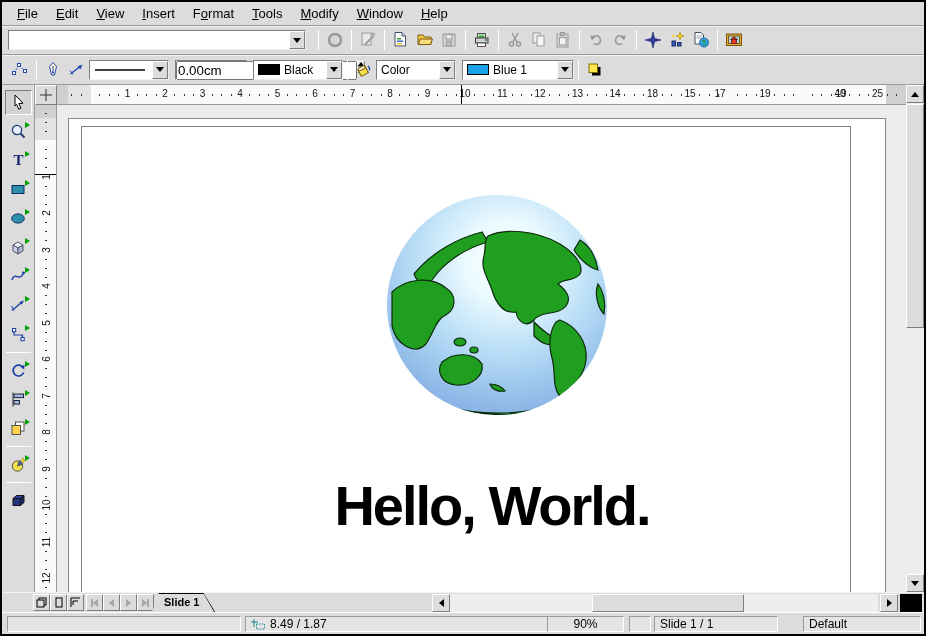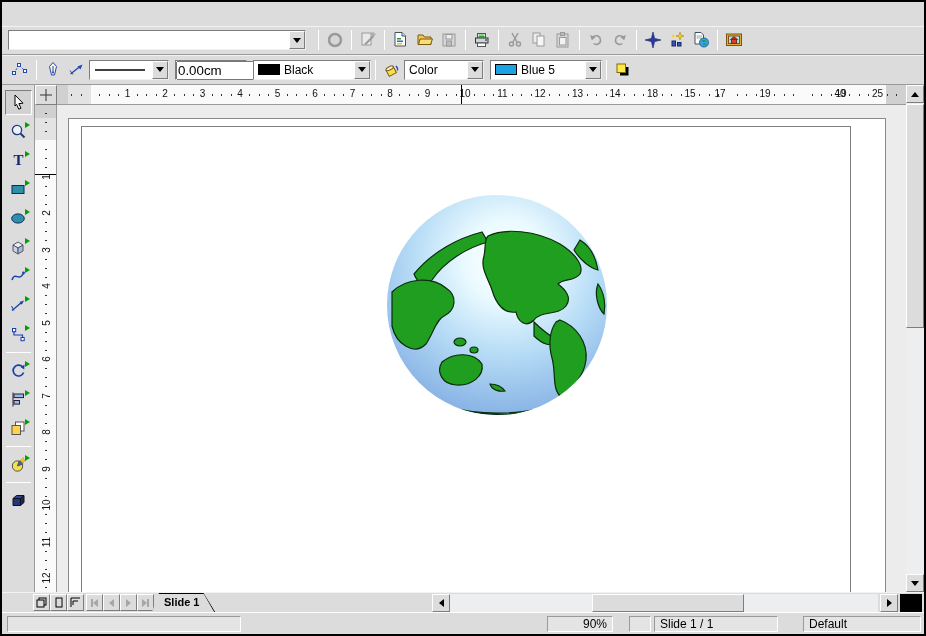--- a/index.html
+++ b/index.html
@@ -118,20 +118,31 @@
             border:1px solid; border-color:#9a9a9a #ffffff #ffffff #9a9a9a;
             display:flex; align-items:center; padding:0 5px; gap:4px; white-space:nowrap; }
 
   svg { display:block; }
 </style>
 </head>
 <body>
 
 <div class="window">
 
+  <div class="menubar" id="menubar">
+      <span class="mitem"><u>F</u>ile</span>
+      <span class="mitem"><u>E</u>dit</span>
+      <span class="mitem"><u>V</u>iew</span>
+      <span class="mitem"><u>I</u>nsert</span>
+      <span class="mitem">F<u>o</u>rmat</span>
+      <span class="mitem"><u>T</u>ools</span>
+      <span class="mitem"><u>M</u>odify</span>
+      <span class="mitem"><u>W</u>indow</span>
+      <span class="mitem"><u>H</u>elp</span>
+    </div>
 
   <div class="funcbar">
     <span class="combo fieldin" style="width:298px">
       <span class="cfield" style="flex:1">
           <input value="" style="">
         </span>
       <span class="drop raised">
           <span class="arr-dn"></span>
         </span>
     </span>
@@ -294,21 +305,21 @@
       <span class="spinbtns">
         <span class="raised" style="display:flex;align-items:center;justify-content:center">
             <span class="tri-up"></span>
           </span>
         <span class="raised" style="display:flex;align-items:center;justify-content:center">
             <span class="tri-dn"></span>
           </span>
       </span>
     </span>
     <span style="width:6px"></span>
-    <span class="combo fieldin" style="width:118px">
+    <span class="combo fieldin" style="width:90px">
       <span class="cfield" style="flex:1">
         <span class="swatch" id="line-swatch" style="background: rgb(0, 0, 0);"></span>
         <span>Black</span>
       </span>
       <span class="drop raised">
           <span class="arr-dn"></span>
         </span>
     </span>
     <span class="sep"></span>
     <span class="tbtn">
@@ -325,21 +336,21 @@
           <span>Color</span>
         </span>
       <span class="drop raised">
           <span class="arr-dn"></span>
         </span>
     </span>
     <span style="width:6px"></span>
     <span class="combo fieldin" style="width:112px">
       <span class="cfield" style="flex:1">
         <span class="swatch" id="fill-swatch" style="background: rgb(26, 162, 228);"></span>
-        <span>Blue 5</span>
+        <span>Blue 1</span>
       </span>
       <span class="drop raised">
           <span class="arr-dn"></span>
         </span>
     </span>
     <span class="sep"></span>
     <span class="tbtn">
       <svg width="18" height="18">
           <rect x="6" y="6" width="8.5" height="8.5" fill="#000"></rect>
           <rect x="3" y="3" width="8.5" height="8.5" fill="#ffe84a" stroke="#806a00"></rect>
@@ -636,20 +647,21 @@
           <path d="M176 128 C192 134 204 150 202 168 C200 184 188 198 176 204 C168 196 172 180 168 166 C164 152 166 138 172 130 Z"></path>
           <path d="M58 170 C70 160 90 160 98 172 C100 184 88 194 72 193 C58 192 52 180 58 170 Z"></path>
           <path d="M106 192 C112 192 118 195 121 199 C115 200 108 198 106 192 Z"></path>
           <path d="M64 214 C100 226 144 226 172 210 C146 224 94 224 64 214 Z"></path>
           <ellipse cx="76" cy="150" rx="6" ry="4"></ellipse>
           <ellipse cx="90" cy="158" rx="4" ry="3"></ellipse>
           <path d="M214 92 C220 100 222 112 220 122 C214 116 210 102 214 92 Z"></path>
         </g>
       </svg>
 
+      <div class="slide-title">Hello, World.</div>
     </div>
 
     <div class="vscroll">
       <div class="sbtn raised" style="top:0">
           <span class="arr-u"></span>
         </div>
       <div class="vthumb raised" style="top:19px; height:224px"></div>
       <div class="sbtn raised" style="bottom:0">
           <span class="arr-d"></span>
         </div>
@@ -695,21 +707,29 @@
     <span class="htrack"></span>
     <span class="hthumb raised"></span>
     <span class="sbtn raised" style="right:26px; top:1px">
         <span class="arr-r"></span>
       </span>
     <span class="corner"></span>
   </div>
 
   <div class="statusbar">
     <span class="sfield" style="left:5px;  width:234px"></span>
-    <span class="sfield" style="left:545px; width:66px; justify-content:flex-end">
+    <span class="sfield" style="left:243px; width:312px">
+      <svg width="15" height="12">
+          <line x1="3" y1="1" x2="3" y2="9" stroke="#1a8a9a"></line>
+          <line x1="0" y1="4" x2="7" y2="4" stroke="#1a8a9a"></line>
+          <rect x="5.5" y="6" width="8" height="5" fill="none" stroke="#1a8a9a" stroke-dasharray="1.5 1.2"></rect>
+        </svg>
+      <span>8.49 / 1.87</span>
+    </span>
+    <span class="sfield" style="left:545px; width:77px; justify-content:center">
       <span>90%</span>
     </span>
     <span class="sfield" style="left:627px; width:22px"></span>
     <span class="sfield" style="left:652px; width:124px">
       <span>Slide 1 / 1</span>
     </span>
     <span class="sfield" style="left:801px; width:118px">
       <span>Default</span>
     </span>
   </div>

